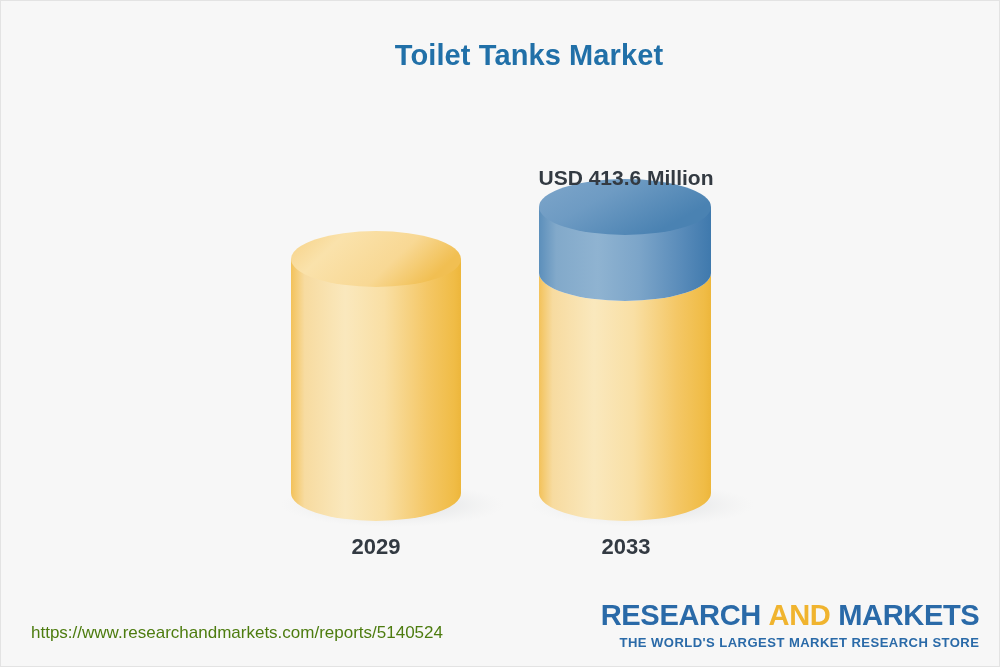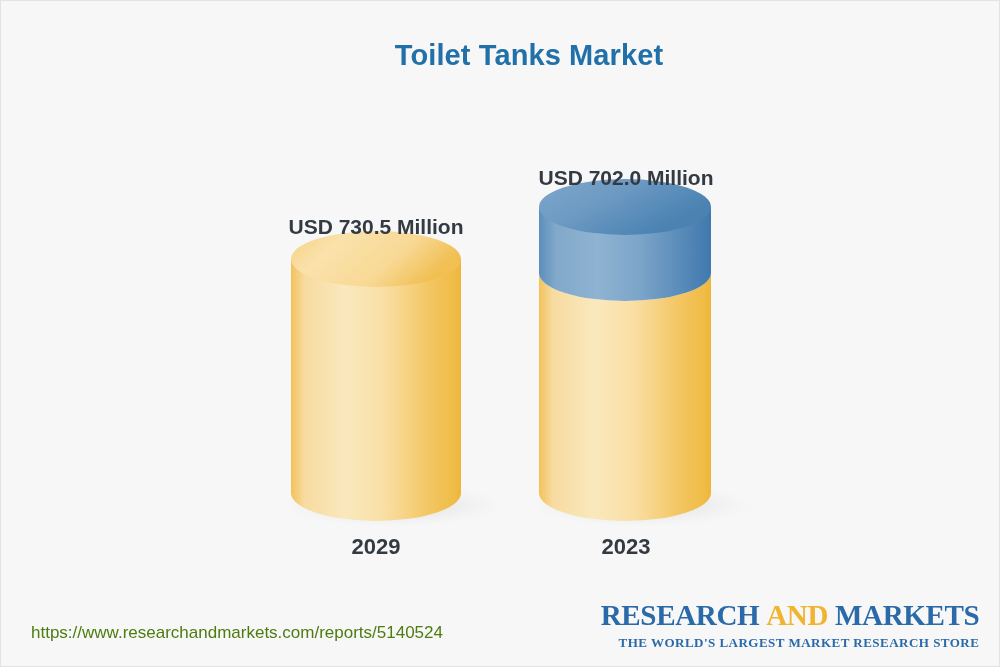--- a/index.html
+++ b/index.html
@@ -79,21 +79,20 @@
     font-size: 17px;
     color: #4d7c0f;
     white-space: nowrap;
   }
   #brand-logo {
     position: absolute;
     right: 20px;
     top: 599px;
     text-align: right;
     line-height: 1;
-    font-family: Liberation Serif, serif;
   }
   #brand-wordmark {
     font-size: 30px;
     font-weight: bold;
     letter-spacing: -0.4px;
     white-space: nowrap;
     transform: scaleX(0.97);
     transform-origin: right center;
   }
   .brand-word-research, .brand-word-markets { color: #2a6aa8; }
@@ -170,25 +169,24 @@
       <ellipse cx="641" cy="504" rx="112" ry="22" fill="url(#shadowGrad)"></ellipse>
 
       <path d="M 538,272 A 86,28 0 0 0 710,272 L 710,492 A 86,28 0 0 1 538,492 Z" fill="url(#goldBody)"></path>
 
       <path d="M 538,206 L 538,272 A 86,28 0 0 0 710,272 L 710,206 Z" fill="url(#blueBody)"></path>
 
       <ellipse cx="624" cy="206" rx="86" ry="28" fill="url(#blueTop)"></ellipse>
     </g>
   </svg>
 
-  <div class="value-label" id="value-label-0">USD 730.5 Million</div>
-  <div class="value-label" id="value-label-1">USD 702.0 Million</div>
+  <div class="value-label" id="value-label-1">USD 413.6 Million</div>
 
   <div class="category-label" id="category-label-0">2029</div>
-  <div class="category-label" id="category-label-1">2023</div>
+  <div class="category-label" id="category-label-1">2033</div>
 
   <div id="source-url">https://www.researchandmarkets.com/reports/5140524</div>
 
   <div id="brand-logo">
     <div id="brand-wordmark"><span class="brand-word-research">RESEARCH</span><span>&nbsp;</span><span class="brand-word-and">AND</span><span>&nbsp;</span><span class="brand-word-markets">MARKETS</span></div>
     <div id="brand-tagline">THE WORLD'S LARGEST MARKET RESEARCH STORE</div>
   </div>
 
 </div>
 

